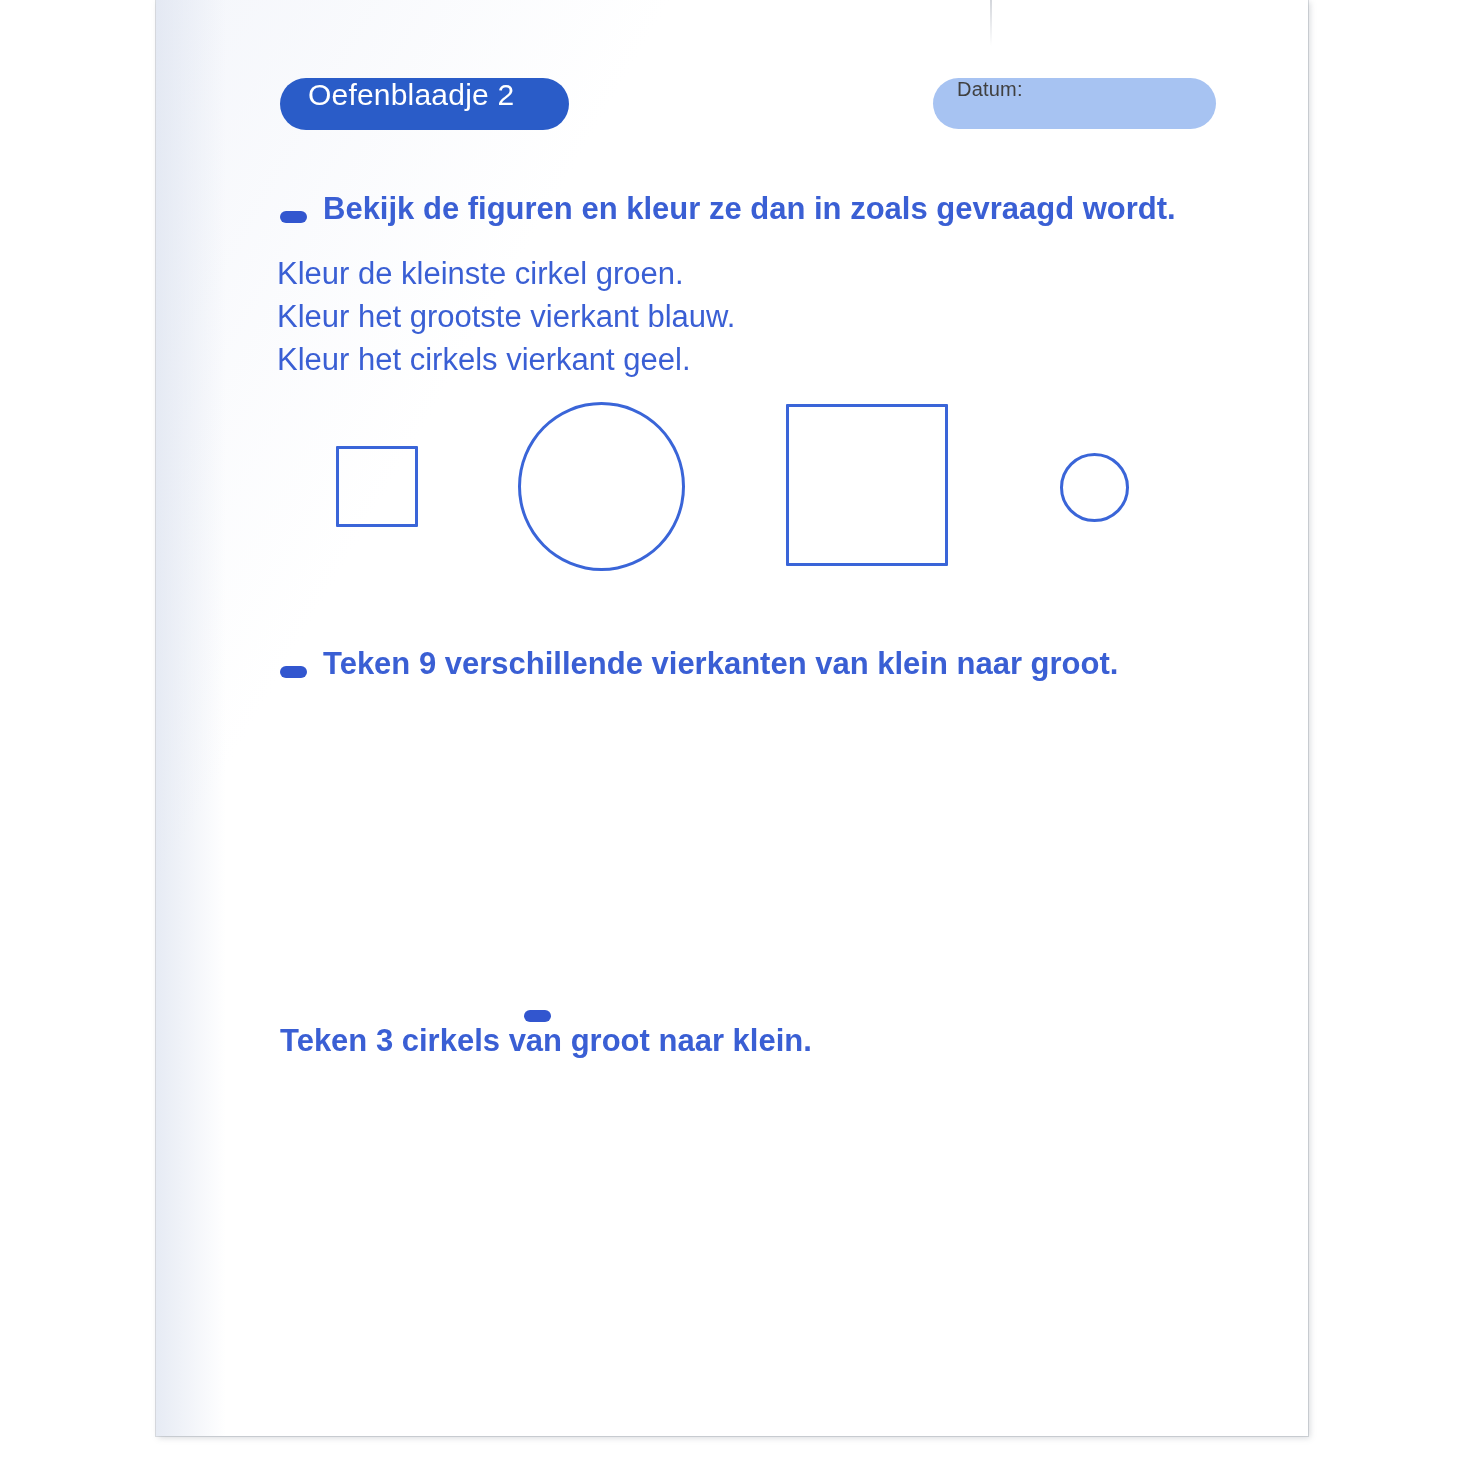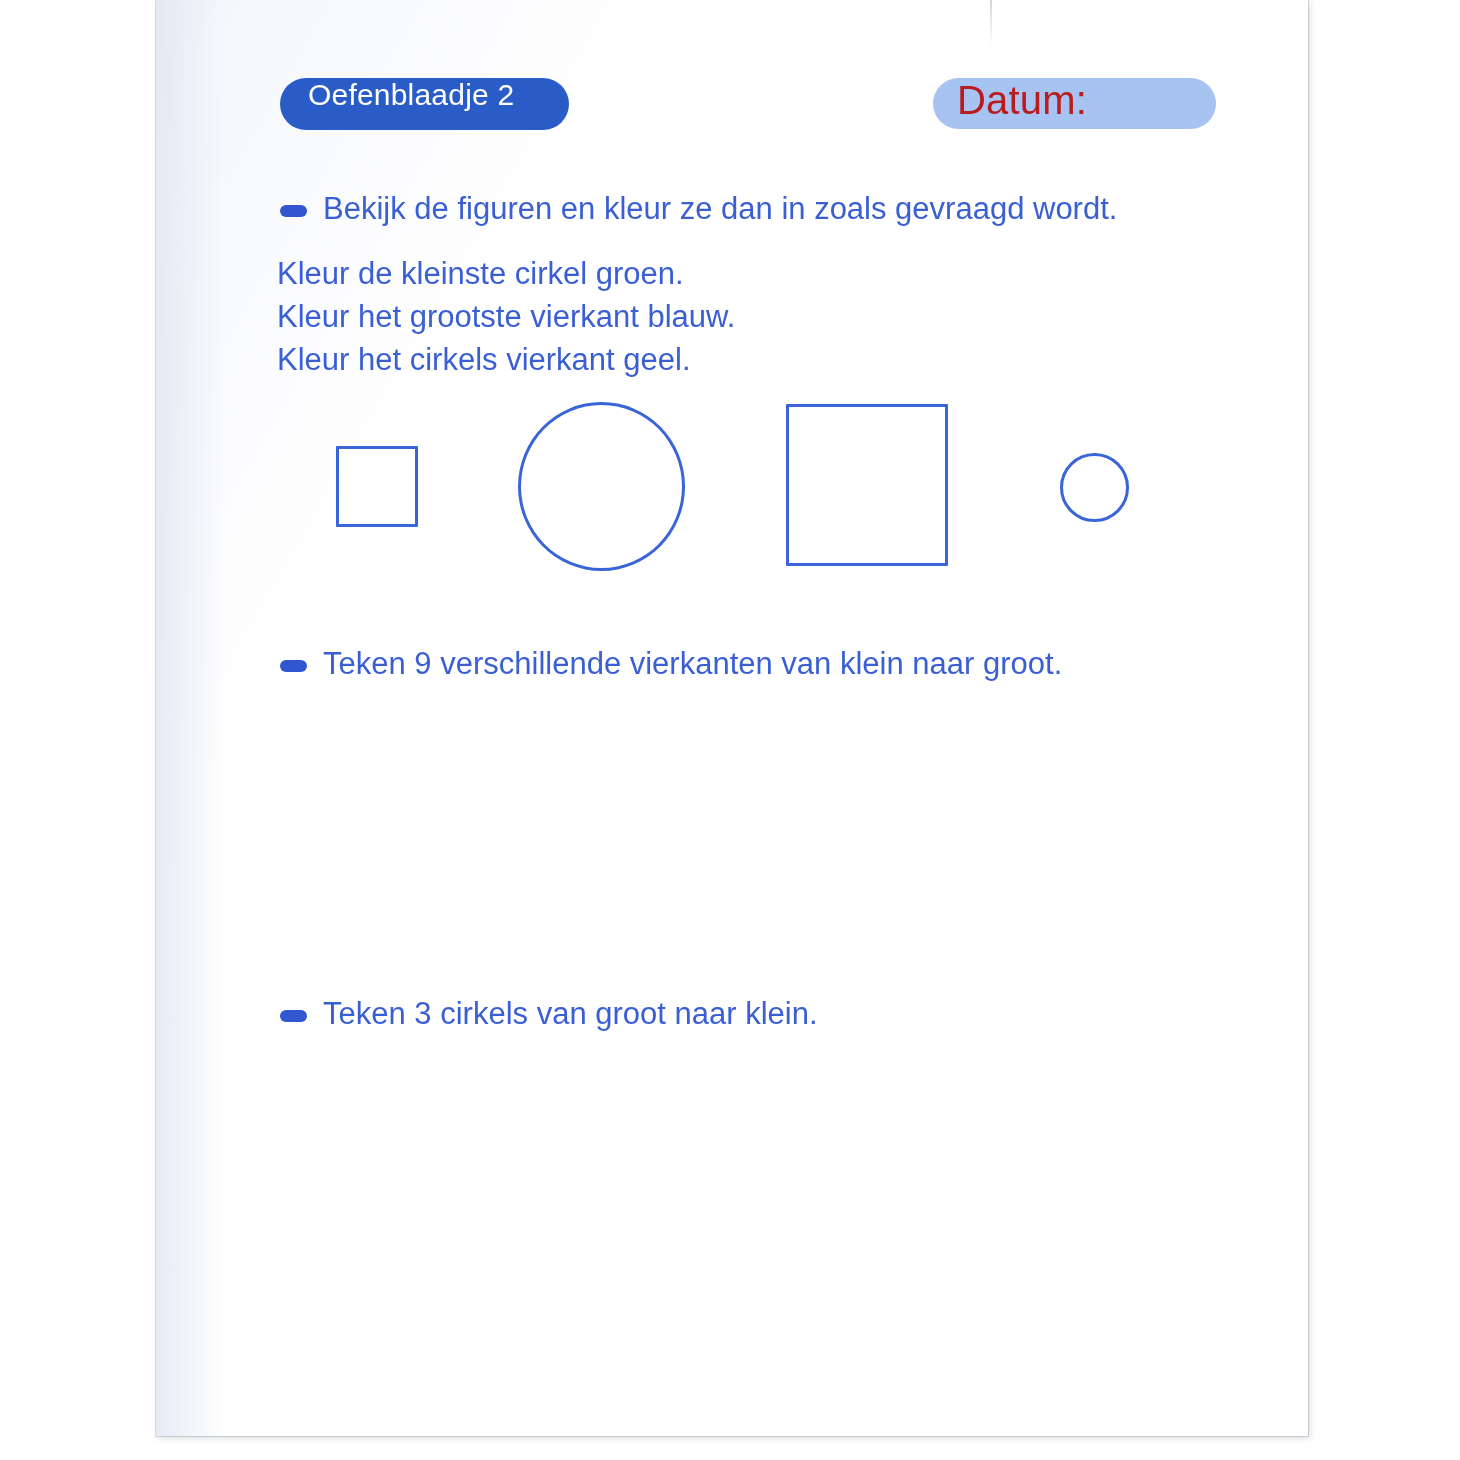--- a/index.html
+++ b/index.html
@@ -77,50 +77,51 @@
     color: #ffffff;
     padding-left: 28px;
     font-size: 30px;
   }
   #badge-date {
     left: 777px;
     top: 78px;
     width: 283px;
     height: 51px;
     background: #a7c3f2;
-    color: #b91c1c;
+    color: #404040;
     padding-left: 24px;
-    font-size: 40px;
+    font-size: 20px;
   }
 
   
   .bullet-row {
     position: absolute;
     display: flex;
-    align-items: flex-start;
+    align-items: center;
+    font-weight: bold;
   }
   .bullet-dot {
     width: 27px;
     height: 12px;
     border-radius: 999px;
     background: #3256cf;
     flex: 0 0 auto;
     margin-top: 15px;
     margin-right: 16px;
   }
   .bullet-text {
     font-size: 31px;
     line-height: 1.25;
     color: #3a5fd4;
     white-space: nowrap;
   }
 
   #bullet-1 { left: 124px; top: 190px; }
   #bullet-2 { left: 124px; top: 645px; }
-  #bullet-3 { left: 124px; top: 995px; }
+  #bullet-3 { left: 124px; top: 995px; flex-direction: column; }
 
   #color-instructions {
     position: absolute;
     left: 121px;
     top: 252px;
     color: #3a5fd4;
     font-size: 31px;
     line-height: 43px;
     white-space: nowrap;
   }

